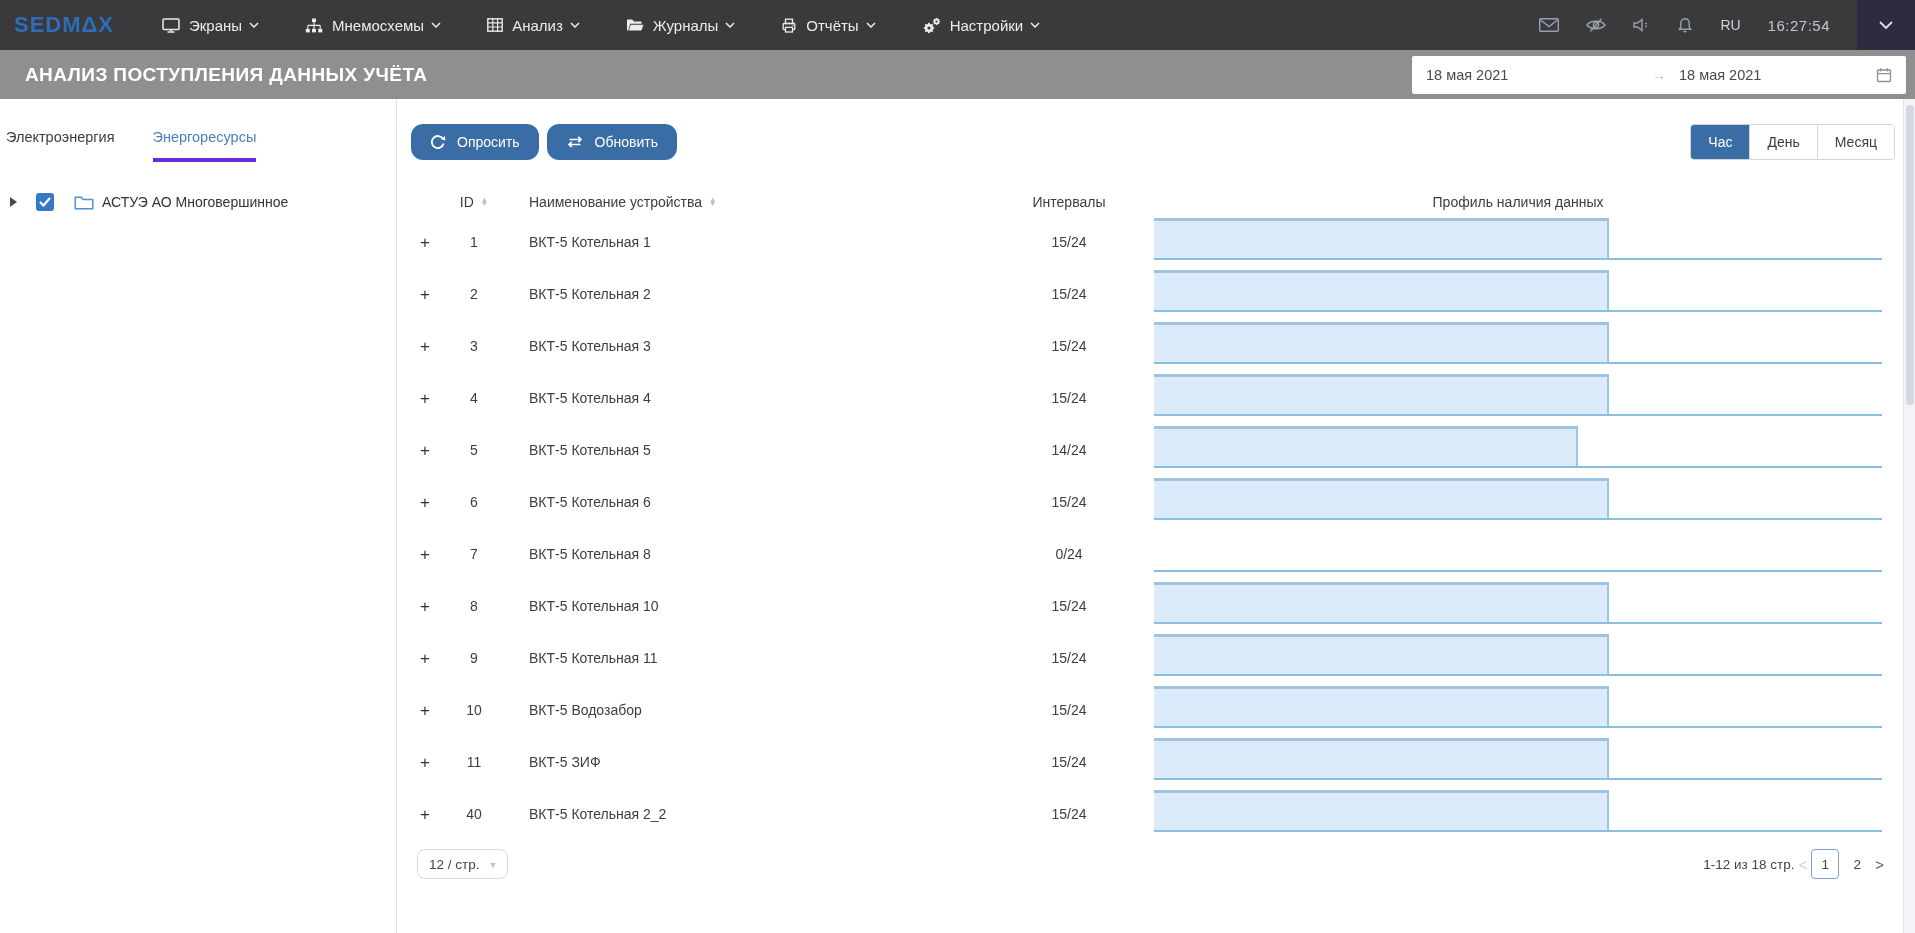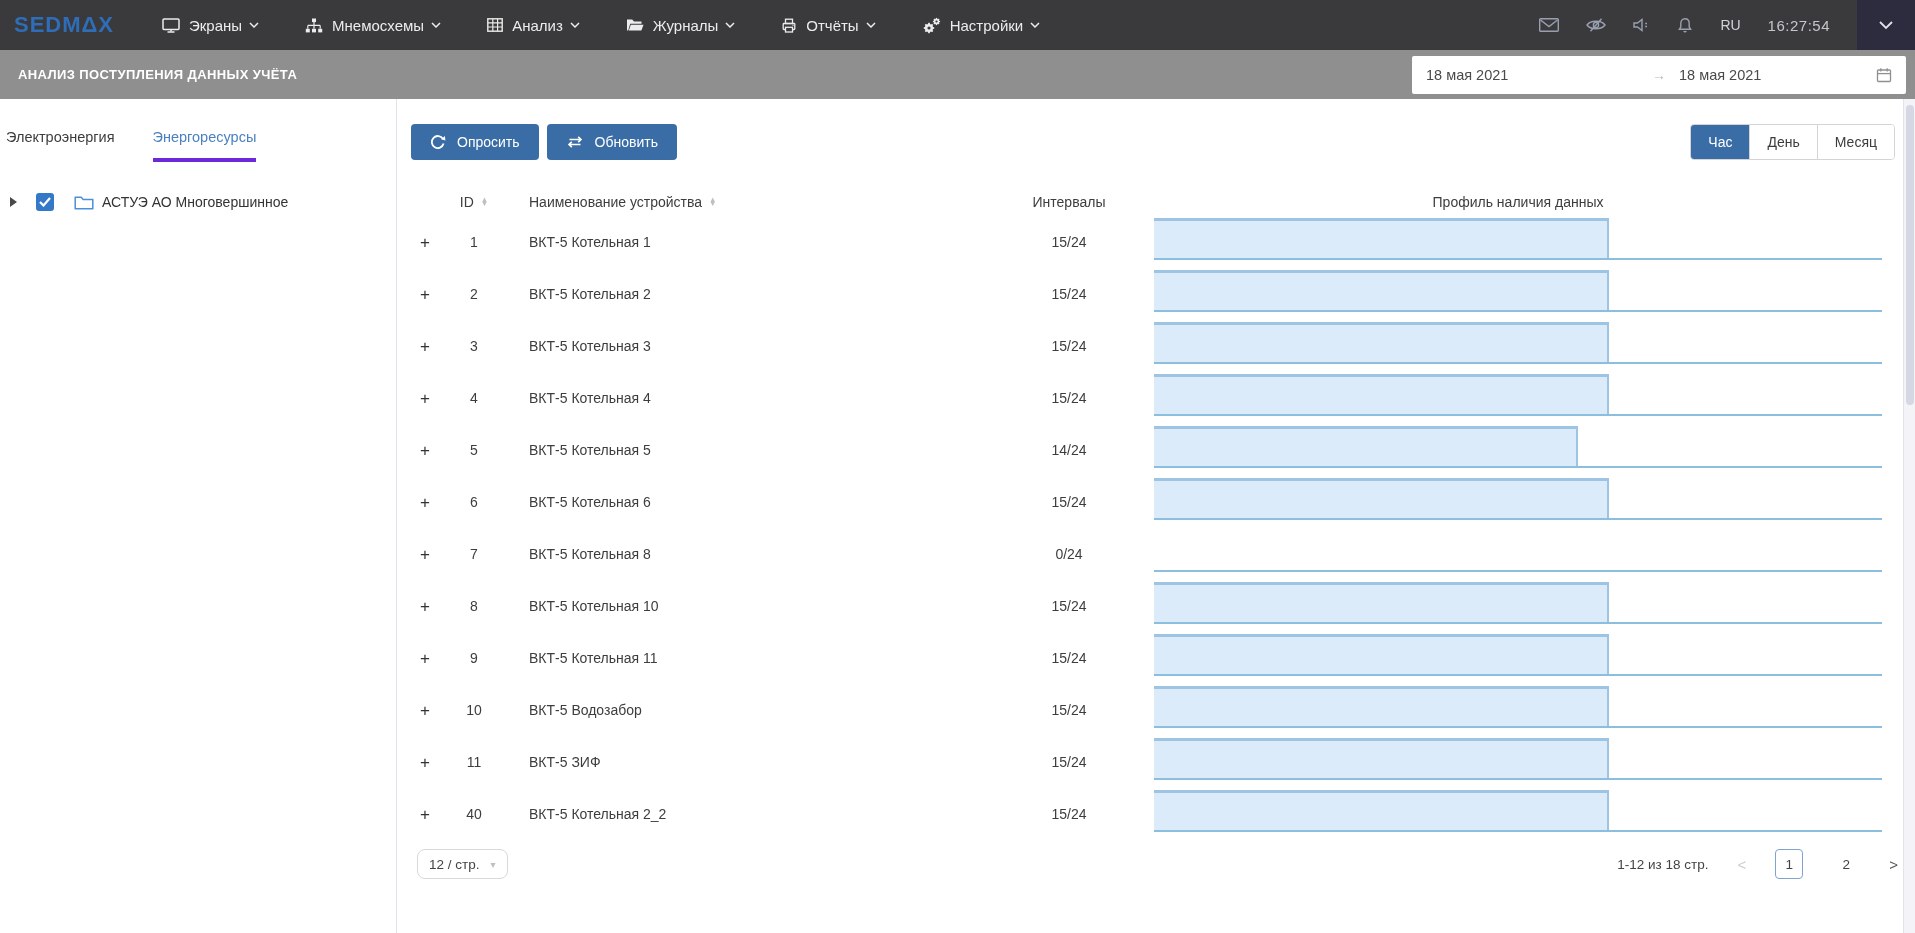--- a/index.html
+++ b/index.html
@@ -14,21 +14,21 @@
   .mitem { display:flex; align-items:center; gap:9px; font-size:15px; cursor:pointer; white-space:nowrap; }
   .mitem svg.chev { margin-left:-2px; }
   .nav-right { margin-left:auto; display:flex; align-items:center; gap:27px; }
   .nav-ic { display:flex; align-items:center; cursor:pointer; }
   .lang { font-size:14px; color:#d2d4da; }
   .clock { font-size:15px; color:#c4c6cc; letter-spacing:.5px; }
   .user-box { width:58px; height:50px; background:#2c2c3e; display:flex; align-items:center; justify-content:center; cursor:pointer; }
 
   
   .titlebar { height:49px; background:#8f8f8f; display:flex; align-items:center; }
-  .page-title { margin-left:18px; color:#fff; font-weight:bold; font-size:13px; letter-spacing:.4px; }
+  .page-title { margin-left:25px; color:#fff; font-weight:bold; font-size:19px; letter-spacing:.4px; }
   .daterange { margin-left:auto; margin-right:9px; width:494px; height:38px; background:#fff; border-radius:2px;
                display:flex; align-items:center; padding:0 14px; font-size:14.5px; color:#4a4a4a; cursor:pointer; }
   .daterange .d1 { width:226px; }
   .daterange .arr { color:#b9b9b9; font-size:14px; }
   .daterange .d2 { flex:1; margin-left:13px; }
 
   
   .body { display:flex; height:834px; position:relative; background:#fff; }
 
   .sidebar { width:397px; border-right:1px solid #e2e2ea; }
@@ -37,21 +37,21 @@
   .tab.active { color:#4a80c2; border-bottom:4px solid #6d28d9; }
   .tree-node { margin-top:31px; display:flex; align-items:center; padding-left:10px; font-size:14px; color:#333; }
   .caret { width:0; height:0; border-left:7px solid #4a4a4a; border-top:5px solid transparent; border-bottom:5px solid transparent; margin-right:19px; cursor:pointer; }
   .checkbox { width:18px; height:18px; background:#3478c8; border-radius:3px; display:flex; align-items:center; justify-content:center; cursor:pointer; }
   .folder { margin-left:20px; display:flex; align-items:center; }
   .tree-label { margin-left:8px; cursor:pointer; }
 
   .content { flex:1; padding-left:14px; position:relative; }
 
   .toolbar { margin-top:25px; display:flex; align-items:center; }
-  .btn { height:36px; background:#3a6da5; color:#fff; border:none; border-radius:4px; font-size:14px;
+  .btn { height:36px; background:#3a6da5; color:#fff; border:none; border-radius:12px; font-size:14px;
          display:flex; align-items:center; gap:11px; padding:0 19px; margin-right:8px; cursor:pointer; }
   .periods { margin-left:auto; margin-right:20px; display:flex; height:36px; border-radius:4px; overflow:hidden; border:1px solid #d4d4d8; }
   .seg { display:flex; align-items:center; justify-content:center; padding:0 17px; font-size:14px; color:#3c3c3c; background:#fff; border-left:1px solid #d4d4d8; cursor:pointer; }
   .seg:first-child { border-left:none; }
   .seg.active { background:#3a6da5; color:#fff; }
 
   
   .thead { display:flex; align-items:center; margin-top:28px; height:28px; font-size:14px; color:#3d3d3d; font-weight:500; }
   .col-exp { width:28px; }
   .col-id { width:70px; display:flex; align-items:center; justify-content:center; }
@@ -65,21 +65,21 @@
   .trow .col-exp { display:flex; justify-content:center; }
   .expand { font-size:17px; color:#333; cursor:pointer; line-height:1; }
   .cprofile { flex:1; margin-right:33px; position:relative; height:42px; align-self:flex-start; margin-top:2px; }
   .pfill { position:absolute; left:0; top:0; bottom:2px; background:#dcebfa; border-top:3px solid #9dc4e2; border-right:2px solid #9dc4e2; }
   .pline { position:absolute; left:0; right:0; bottom:0; height:2px; background:#8cbedd; }
 
   
   .pager { display:flex; align-items:center; margin-top:8px; height:32px; font-size:13.5px; color:#444; }
   .psize { margin-left:6px; height:30px; border:1px solid #d9d9d9; border-radius:8px; display:flex; align-items:center; gap:11px; padding:0 11px; cursor:pointer; background:#fff; }
   .psize .pchev { color:#bfbfbf; font-size:10px; }
-  .pright { margin-left:auto; margin-right:17px; display:flex; align-items:center; gap:29px; }
+  .pright { margin-left:auto; margin-right:31px; display:flex; align-items:center; gap:4px; }
   .pprev { color:#ccc; font-size:15px; cursor:default; }
   .pnext { color:#555; font-size:15px; cursor:pointer; }
   .ppage { min-width:28px; height:30px; display:flex; align-items:center; justify-content:center; cursor:pointer; border-radius:4px; }
   .ppage.current { border:1px solid #7ea4d4; background:#fff; }
 
   
   .scroll-track { position:absolute; right:0; top:0; width:12px; height:100%; background:#f3f3f8; border-left:1px solid #e2e2ea; }
   .scroll-thumb { position:absolute; left:2px; top:6px; width:8px; height:300px; border-radius:4px; background:#d5d7e3; cursor:pointer; }
 </style>
 </head>

